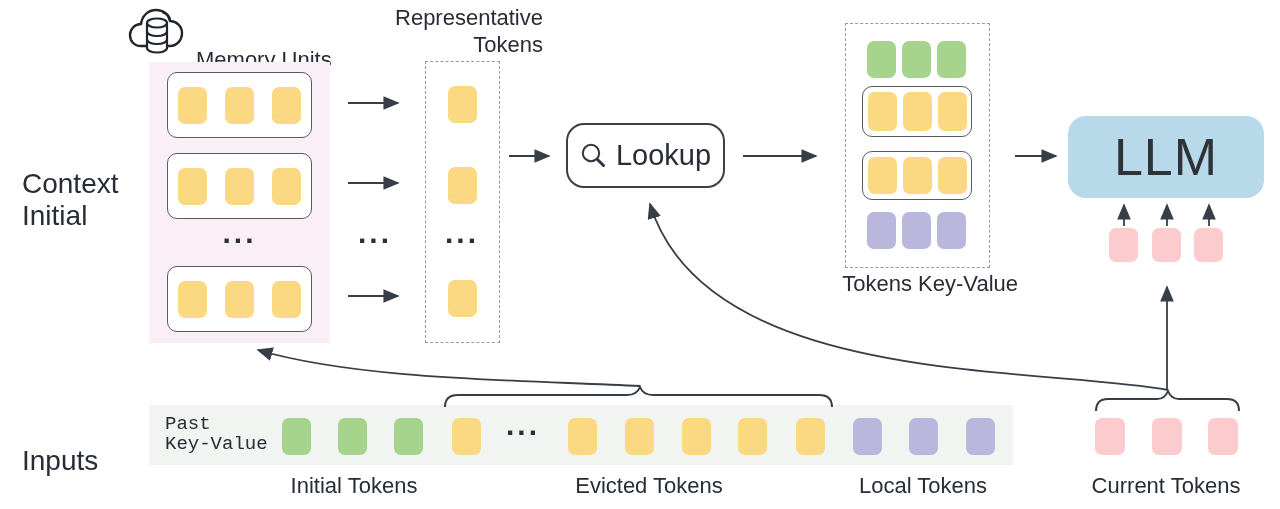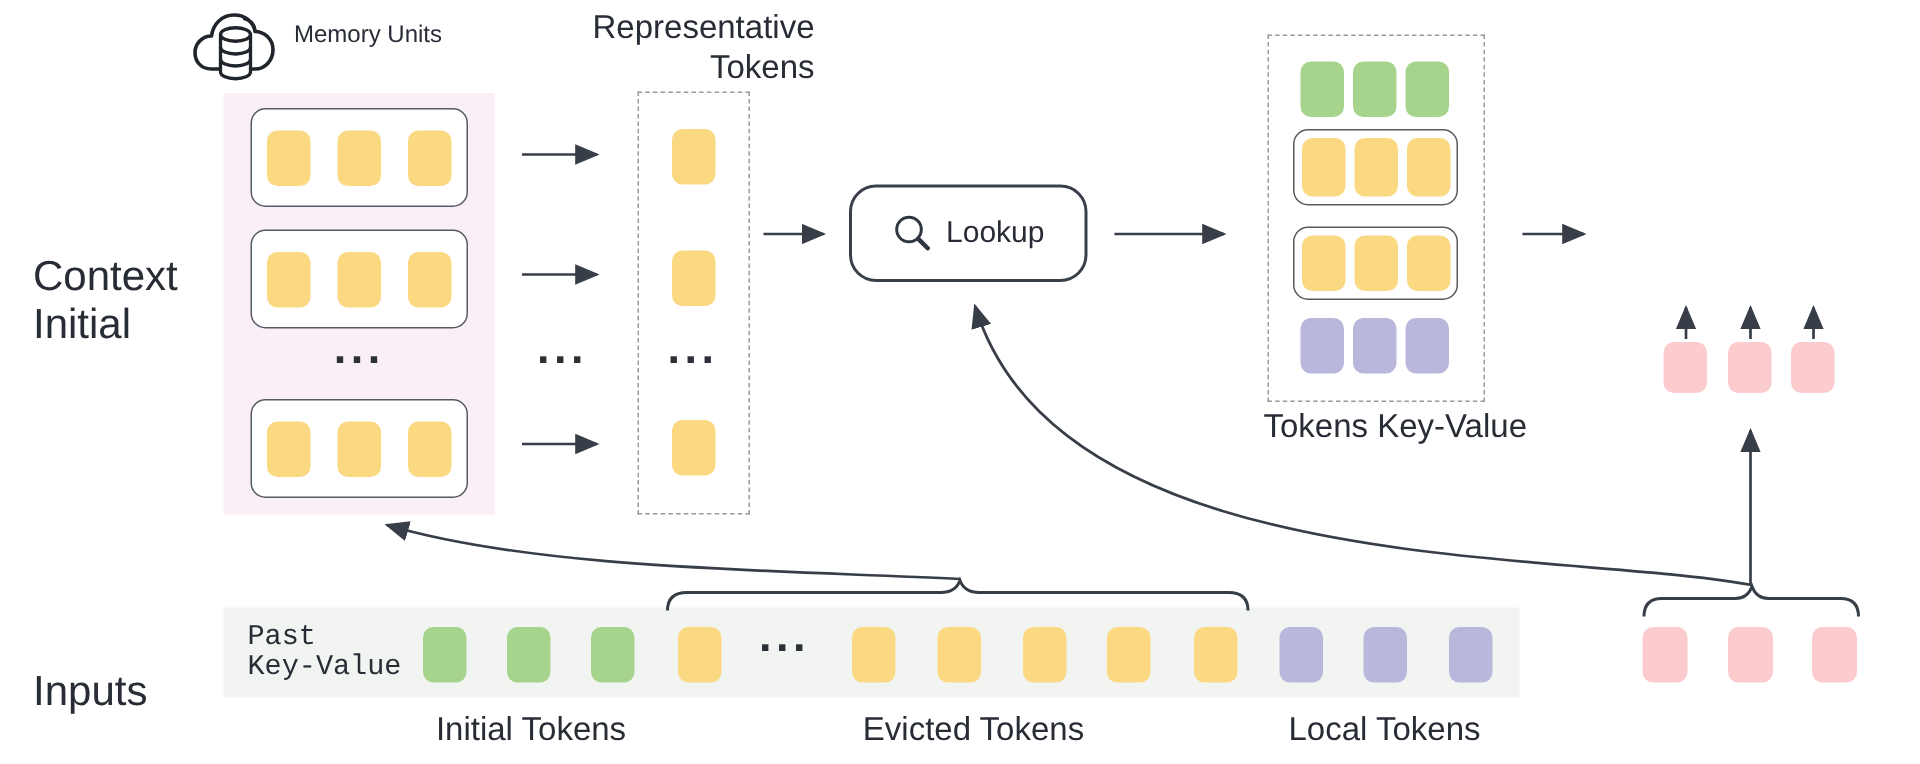--- a/index.html
+++ b/index.html
@@ -25,26 +25,26 @@
   .dashed-box{border:1.5px dashed #9a9a9a;box-sizing:border-box;}
   .ellipsis{
     font-weight:bold;font-size:30px;letter-spacing:3px;line-height:30px;
     text-align:center;color:#2b2f36;
   }
   .rep-lbl,.cache-lbl{font-size:22px;line-height:27px;text-align:right;}
   .lookup{
     background:#fff;border:2px solid #3a4049;border-radius:18px;
     display:flex;align-items:center;justify-content:center;gap:9px;box-sizing:border-box;
   }
-  .lookup span{font-size:20px;color:#272c35;}
+  .lookup span{font-size:29px;color:#272c35;}
   .llm-box{
     background:#b7d9ea;border-radius:18px;display:flex;align-items:center;justify-content:center;
   }
   .llm-box span{font-size:52px;color:#2e3338;letter-spacing:1px;}
-  .mem-units-lbl{font-size:16px;}
+  .mem-units-lbl{font-size:22px;margin-top:32px;}
   .group-lbl{font-size:22px;text-align:center;width:200px;}
   .pastkv{font-size:19px;line-height:20px;font-family:Liberation Mono, monospace;}
   svg.overlay{position:absolute;left:0;top:0;pointer-events:none;}
   .cache-inner-rect{
     position:absolute;background:#fff;border:1.4px solid #565b63;border-radius:10px;
     display:flex;align-items:center;justify-content:center;gap:6px;box-sizing:border-box;
   }
   .row-flex{display:flex;gap:6px;}
 </style>
 </head>
@@ -128,20 +128,23 @@
     <div class="row-flex" style="position:absolute;left:21px;top:188px;">
       <div class="tok purple t2937"></div>
       <div class="tok purple t2937"></div>
       <div class="tok purple t2937"></div>
     </div>
   </div>
   <div class="abs cache-lbl" style="left:818px;top:270px;width:200px;">
     <div>Tokens Key-Value</div>
   </div>
 
+  <div class="abs llm-box" style="left:1068px;top:116px;width:196px;height:82px;">
+    <span>LLM</span>
+  </div>
   <div class="abs tok pink" style="left:1109px;top:228px;width:29px;height:34px;"></div>
   <div class="abs tok pink" style="left:1152px;top:228px;width:29px;height:34px;"></div>
   <div class="abs tok pink" style="left:1194px;top:228px;width:29px;height:34px;"></div>
 
   <div class="abs big-label" style="left:22px;top:397px;margin-top:48px;">Inputs</div>
   <div class="abs strip" style="left:149px;top:405px;width:864px;height:60px;"></div>
   <div class="abs pastkv" style="left:165px;top:414px;">
     <div>Past</div>
     <div>Key-Value</div>
   </div>
@@ -160,20 +163,21 @@
   <div class="abs tok purple t2937" style="left:909px;top:418px;"></div>
   <div class="abs tok purple t2937" style="left:966px;top:418px;"></div>
 
   <div class="abs tok pink" style="left:1095px;top:418px;width:30px;height:37px;"></div>
   <div class="abs tok pink" style="left:1152px;top:418px;width:30px;height:37px;"></div>
   <div class="abs tok pink" style="left:1208px;top:418px;width:30px;height:37px;"></div>
 
   <div class="abs group-lbl" style="left:254px;top:473px;">Initial Tokens</div>
   <div class="abs group-lbl" style="left:549px;top:473px;">Evicted Tokens</div>
   <div class="abs group-lbl" style="left:823px;top:473px;">Local Tokens</div>
+  <div class="abs group-lbl" style="left:1066px;top:473px;">Current Tokens</div>
 
   <svg class="overlay" width="1280" height="509" viewBox="0 0 1280 509">
     <defs>
       <marker id="ah" viewBox="0 0 10 8" refX="8.5" refY="4" markerWidth="9.5" markerHeight="7.6" orient="auto-start-reverse">
         <path d="M0,0 L9.5,4 L0,8 Z" fill="#383e47"></path>
       </marker>
     </defs>
     <g stroke="#383e47" stroke-width="1.8" fill="none">
 
       <line x1="348" y1="103" x2="398" y2="103" marker-end="url(#ah)"></line>

